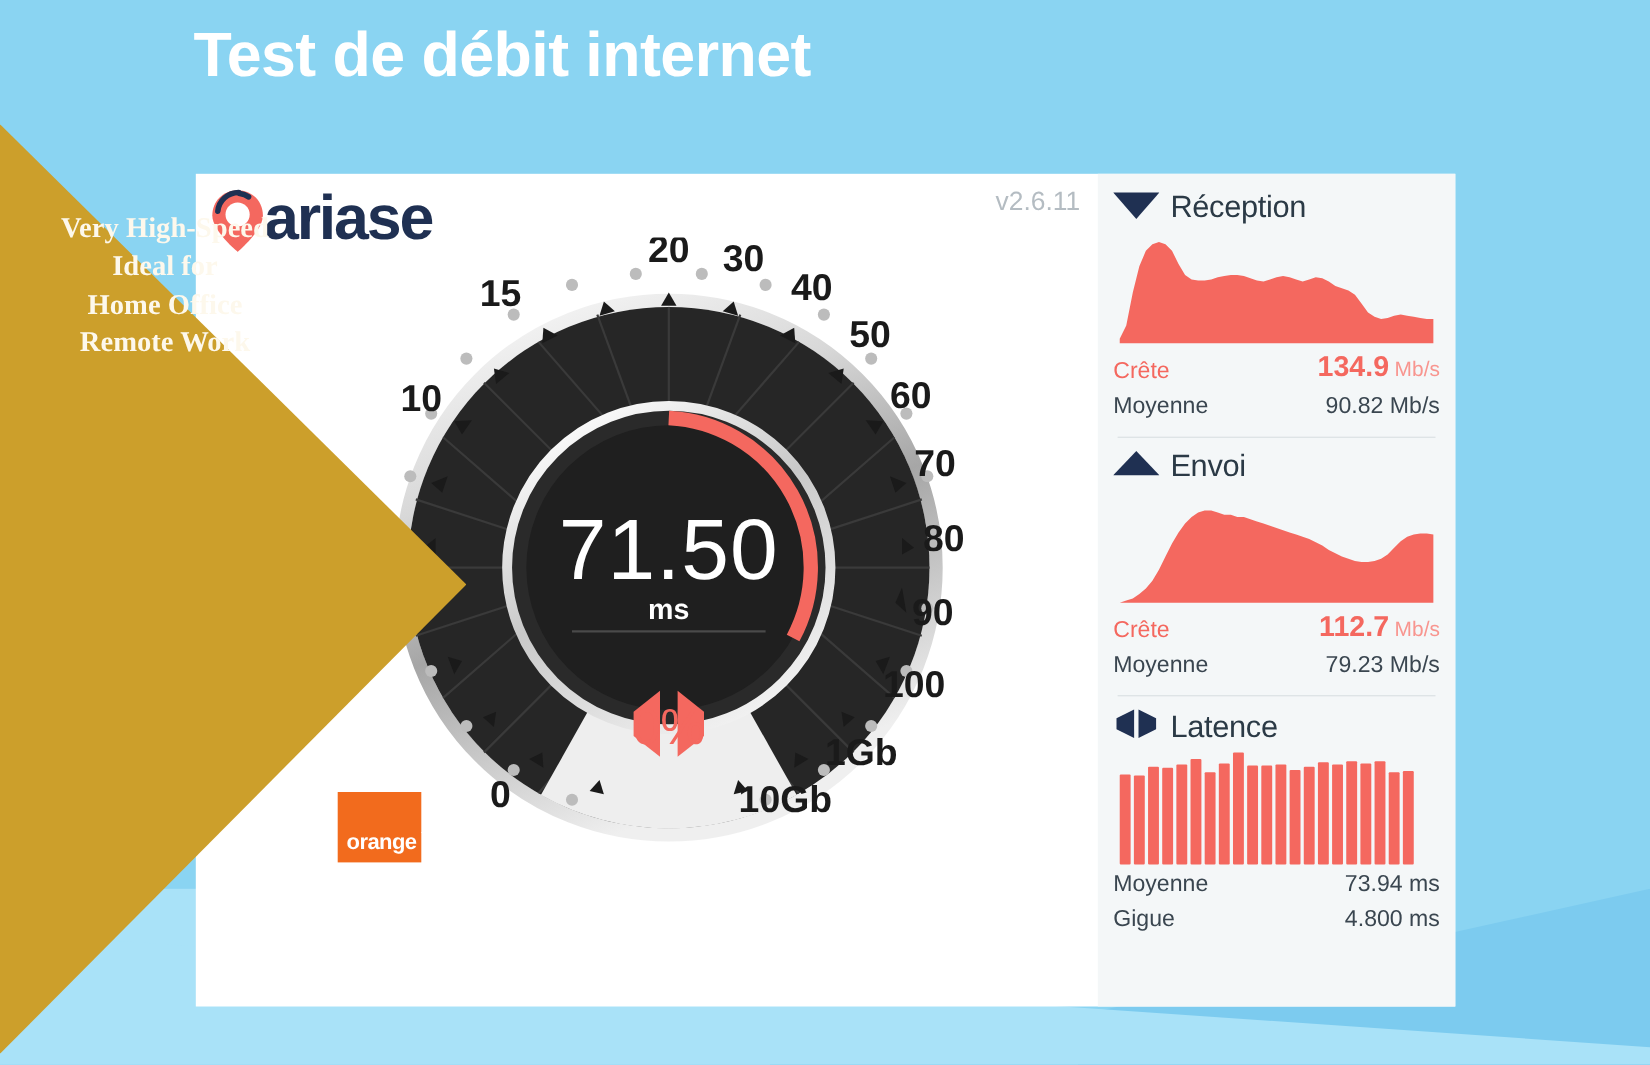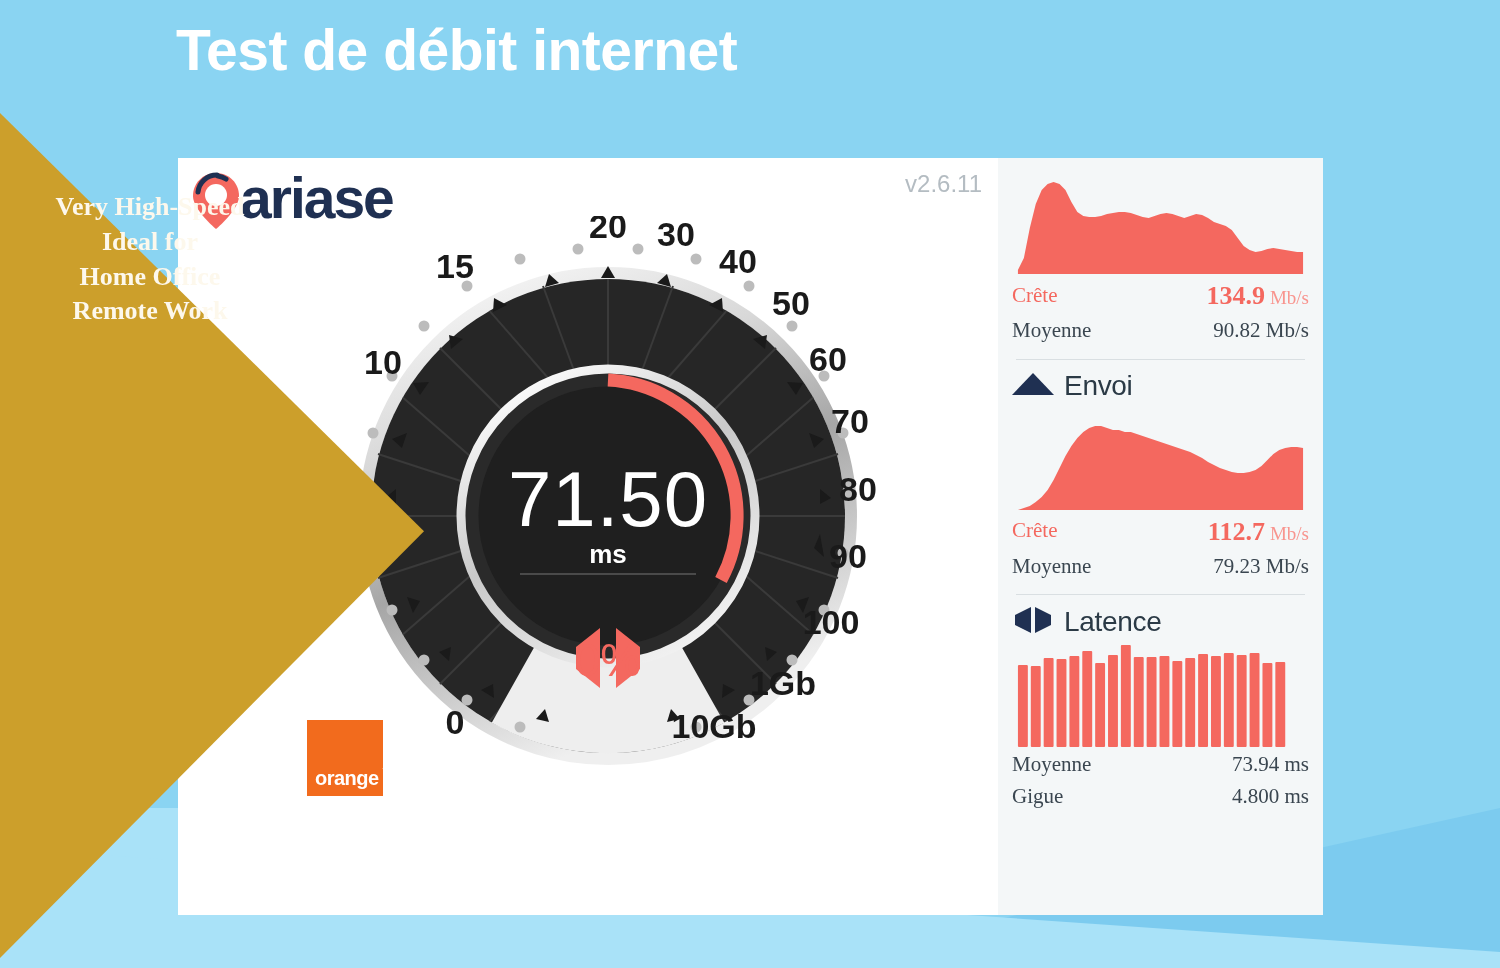--- a/index.html
+++ b/index.html
@@ -50,35 +50,35 @@
     letter-spacing:-2px;margin-left:-4px;line-height:1;
   }
   #version{
     position:absolute;right:16px;top:12px;
     font-size:24px;color:#b4bcc2;font-weight:normal;
   }
   
   #gauge-wrap{position:absolute;left:150px;top:58px;width:560px;height:620px;}
   
   #orange-logo{
-    position:absolute;left:129px;top:562px;width:76px;height:76px;
+    position:absolute;left:129px;top:562px;width:76px;height:64px;
     background:#f26b1d;display:flex;align-items:flex-end;justify-content:flex-start;
   }
   #orange-logo-text{
     color:#fff;font-size:20px;font-weight:bold;letter-spacing:-0.5px;
     padding:0 0 6px 8px;position:relative;
   }
   #orange-logo-tm{position:absolute;right:-11px;top:0px;font-size:8px;}
   
   .panel-sec{padding:0 14px;box-sizing:border-box;}
   .sec-head{display:flex;align-items:center;gap:10px;padding-top:6px;}
   .sec-title{font-size:28px;color:#2b3a46;font-weight:normal;letter-spacing:-0.3px;}
   .sparkline{width:100%;height:110px;display:block;}
-  .stat-row{display:flex;justify-content:space-between;align-items:center;
-            font-size:21px;line-height:1.5;font-family:Liberation Serif, serif;}
+  .stat-row{display:flex;justify-content:space-between;align-items:flex-end;
+            font-size:21px;line-height:1.5;}
   .stat-row.hi .stat-label{color:#f4685f;}
   .stat-row.hi .stat-value{color:#f4685f;font-weight:bold;font-size:26px;}
   .stat-row.hi .stat-unit{color:#f8958f;font-size:19px;font-weight:normal;margin-left:5px;}
   .stat-label{color:#3a4650;}
   .stat-value{color:#3a4650;}
   .stat-unit{color:#3a4650;margin-left:5px;}
   .sec-div{height:1px;background:#d9dfe2;margin:12px 4px 4px 4px;}
   
   #gold-arrow{
     position:absolute;left:0;top:113px;width:424px;height:845px;
@@ -262,20 +262,28 @@
     <div id="orange-logo">
       <span id="orange-logo-text">
         <span>orange</span><span id="orange-logo-tm">™</span>
       </span>
     </div>
   </div>
 
   <div id="card-right">
 
     <div class="panel-sec" style="padding-top:8px;">
+      <div class="sec-head">
+        <span>
+          <svg width="42" height="26" viewBox="0 0 42 26">
+              <polygon points="0,2 42,2 21,26" fill="#1f3052"></polygon>
+            </svg>
+        </span>
+        <span class="sec-title">Réception</span>
+      </div>
       <svg class="sparkline" viewBox="0 0 300 110" preserveAspectRatio="none">
         <polygon fill="#f4685f" points="6,108 6,104 12,92 18,62 24,38 30,24 36,18 42,16 48,18 54,24 60,36 66,46 72,50 78,51 84,51 90,50 96,48 102,47 108,46 114,46 120,47 126,49 132,51 138,52 144,50 150,48 156,47 162,48 168,50 174,52 180,50 186,48 192,49 198,52 204,56 210,58 216,60 222,64 228,72 234,80 240,84 246,86 252,85 258,83 264,82 270,83 276,84 282,85 288,86 294,86 294,108"></polygon>
       </svg>
       <div class="stat-row hi">
         <span class="stat-label">Crête</span>
         <span><span class="stat-value">134.9</span><span class="stat-unit">Mb/s</span></span>
       </div>
       <div class="stat-row">
         <span class="stat-label">Moyenne</span>
         <span class="stat-value">90.82 Mb/s</span>

